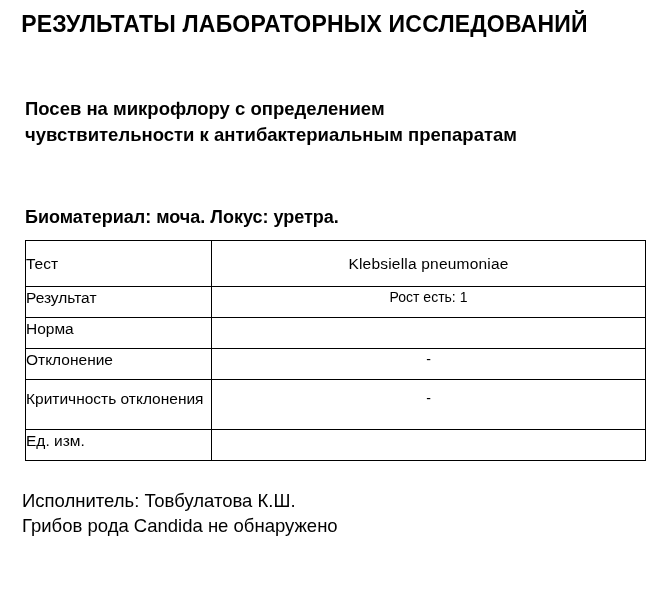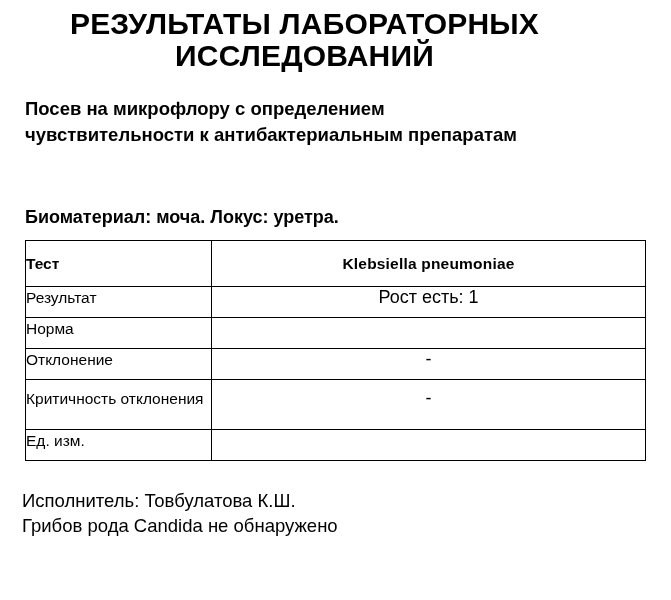--- a/index.html
+++ b/index.html
@@ -23,21 +23,21 @@
     box-sizing: border-box;
   }
 
   
   .doc-title {
     position: absolute;
     left: 0;
     top: 8px;
     width: 609px;
     text-align: center;
-    font-size: 30px;
+    font-size: 23px;
     font-weight: bold;
     line-height: 32px;
     letter-spacing: 0.2px;
   }
 
   
   .doc-subtitle {
     position: absolute;
     left: 25px;
     top: 96px;
@@ -79,28 +79,28 @@
   .col-value { width: 434px; }
 
   .cell-test {
     padding: 8px 0 8px 10px;
     font-size: 15.5px;
     line-height: 21px;
     text-align: left;
   }
   .cell-value {
     padding: 8px 6px 8px 6px;
-    font-size: 18px;
+    font-size: 14px;
     line-height: 21px;
     text-align: center;
   }
 
   .row-header .cell-test,
   .row-header .cell-value {
-    font-weight: bold;
+    font-weight: normal;
     font-size: 15.5px;
     padding-top: 12px;
     padding-bottom: 12px;
   }
   .row-header .cell-value { letter-spacing: 0.2px; margin-top: 48px; }
 
   .row-tall .cell-test,
   .row-tall .cell-value {
     padding-top: 8px;
     padding-bottom: 20px;

